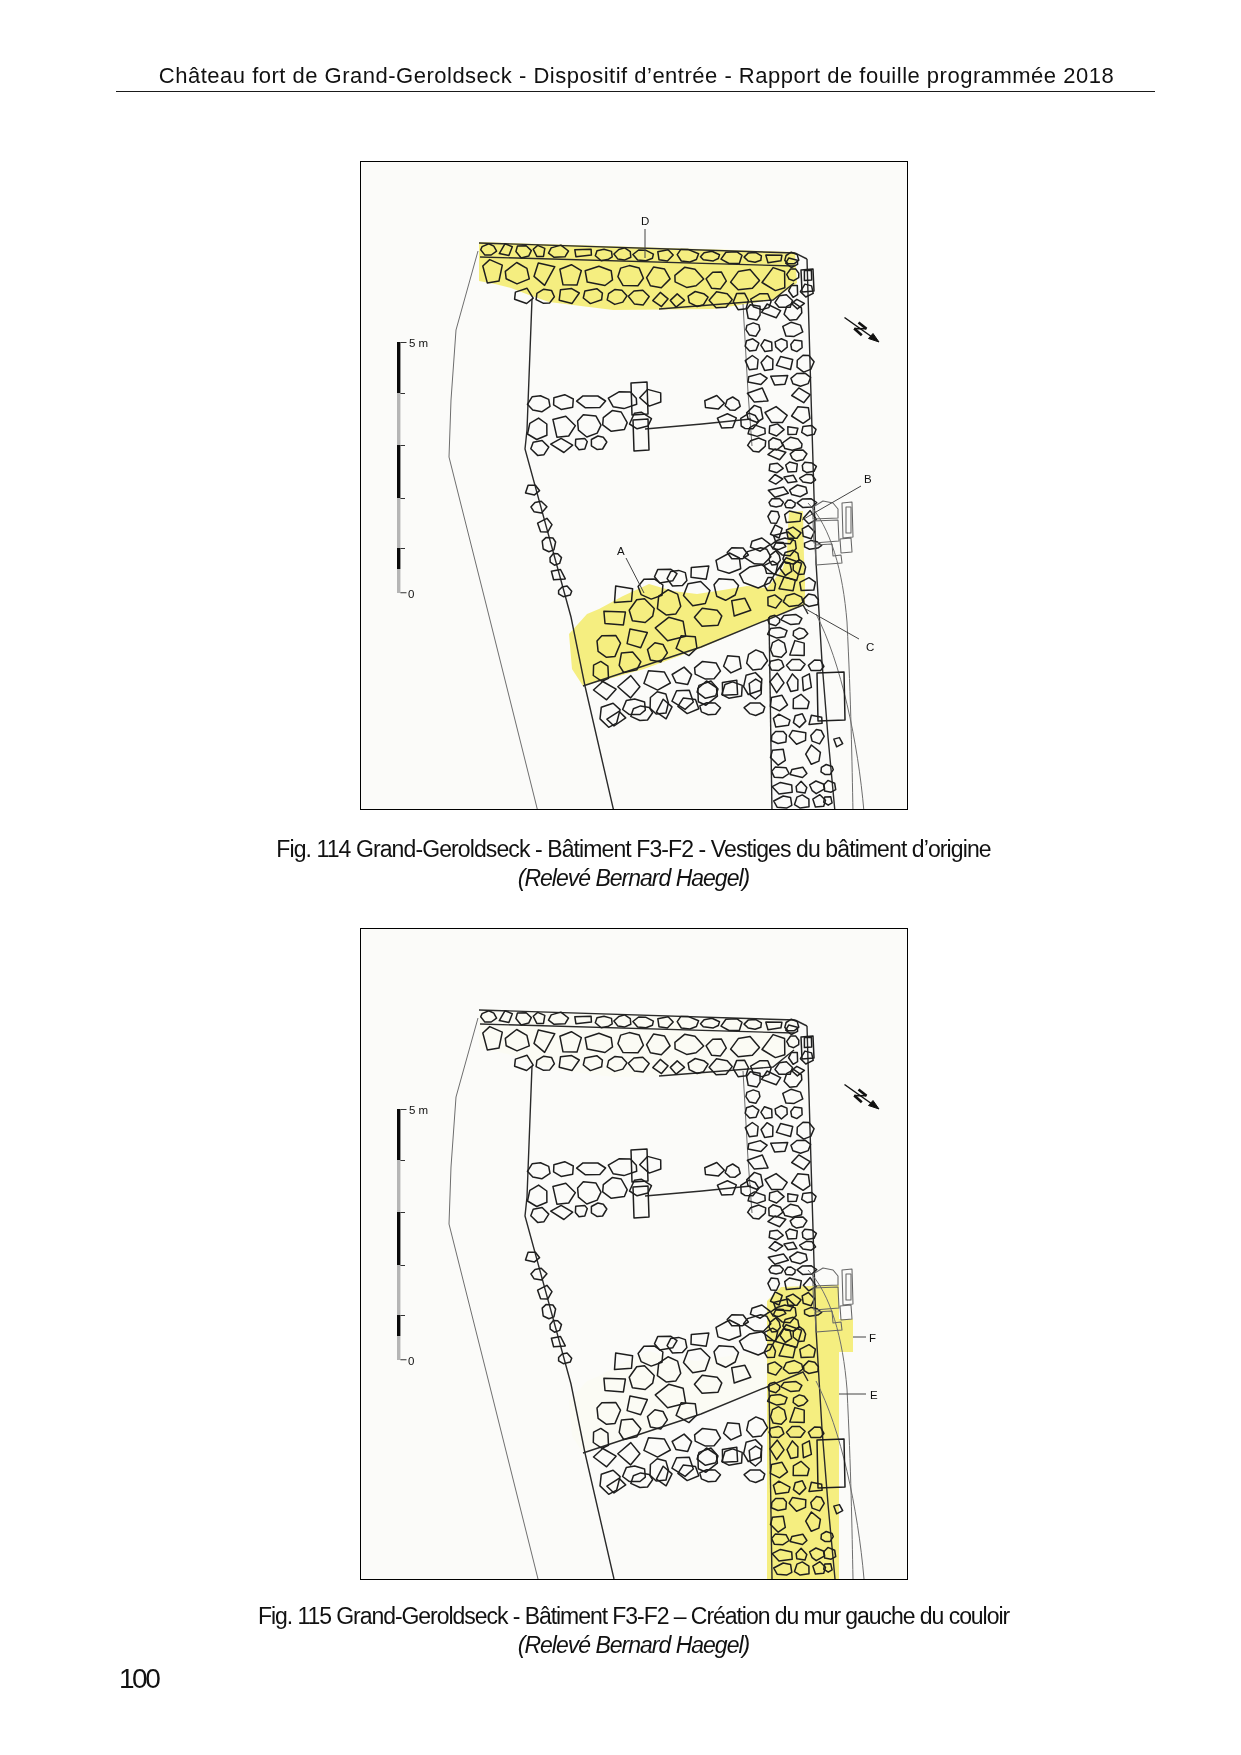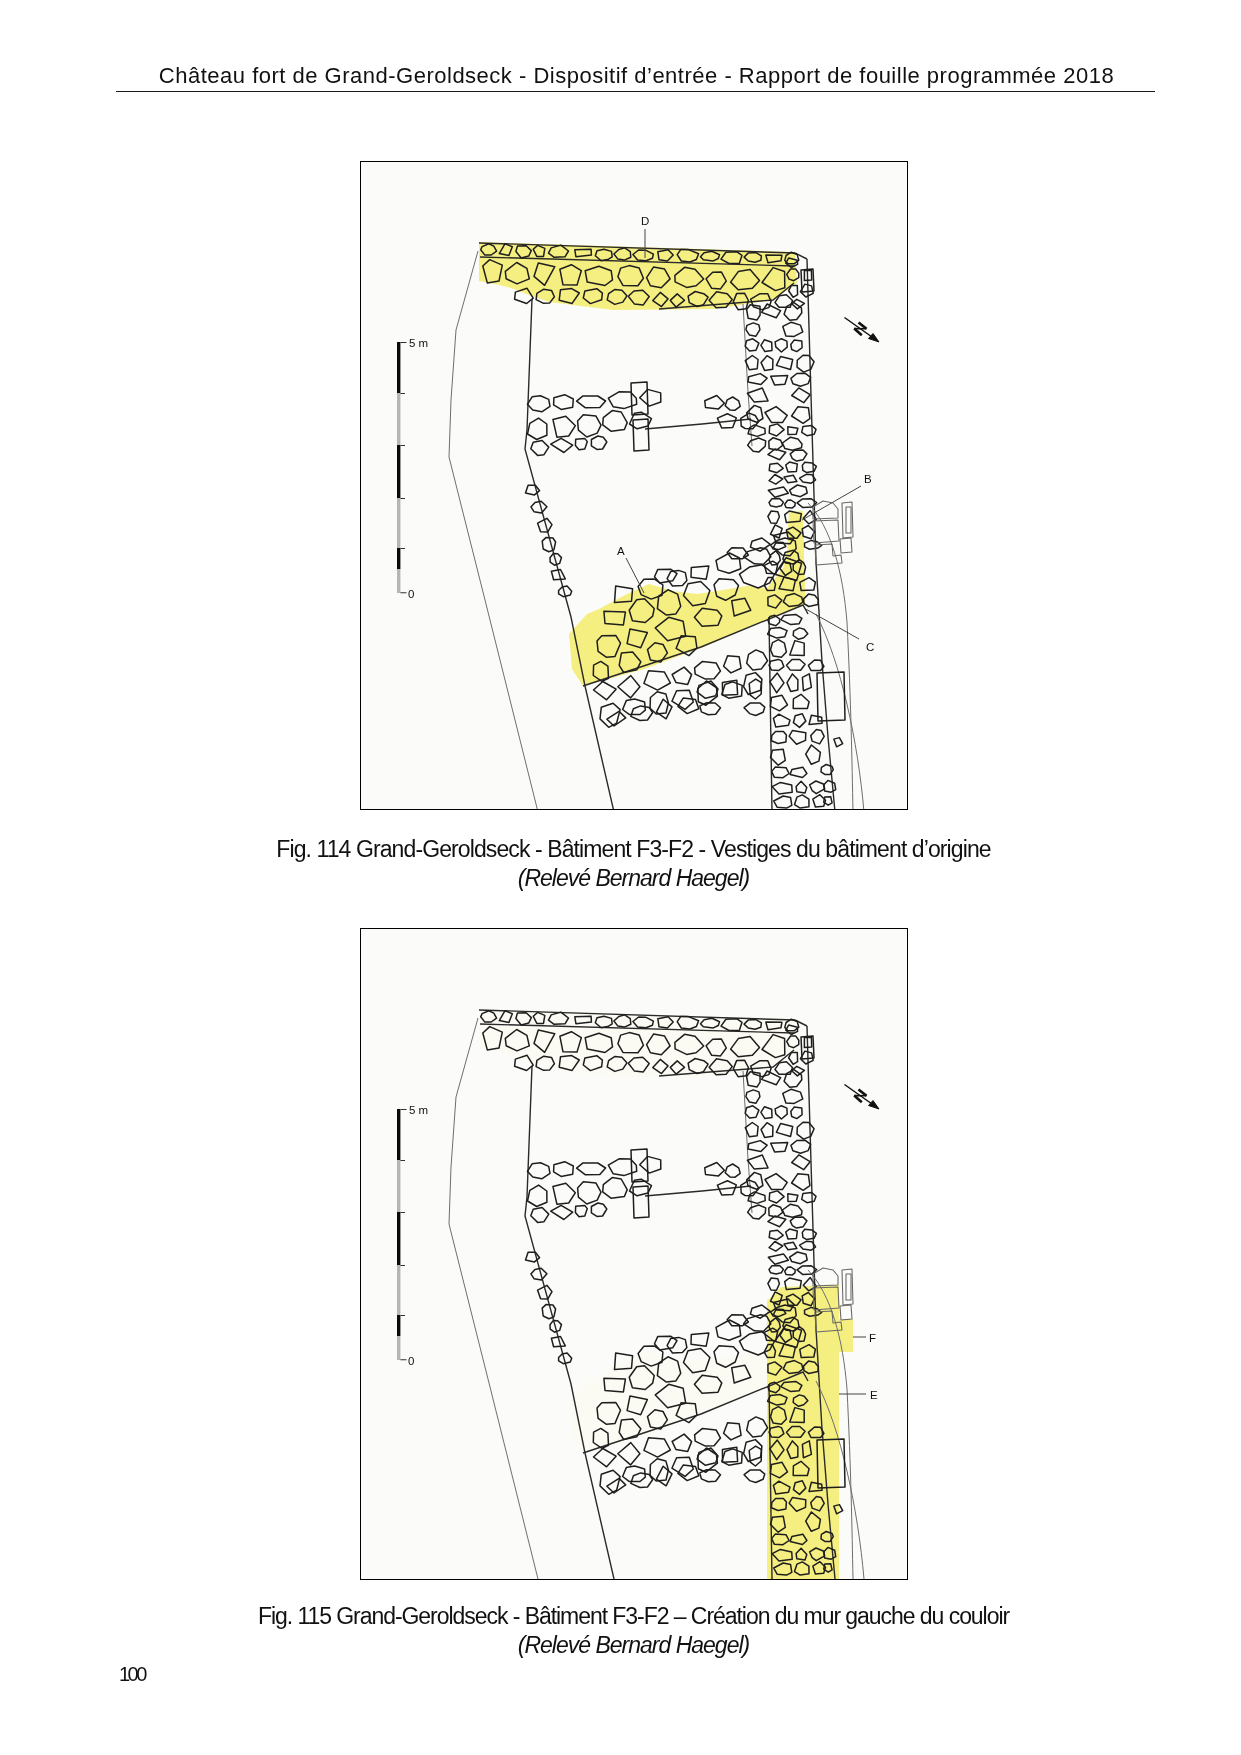--- a/index.html
+++ b/index.html
@@ -759,12 +759,12 @@
 
 <text x="509" y="470" class="lbl">E</text>
 <path d="M478,465 L505,465" class="ld"></path>
 
 </svg>
 </div>
 
 <div class="cap" style="top:1603px;letter-spacing:-1.05px;">Fig. 115 Grand-Geroldseck - Bâtiment F3-F2 – Création du mur gauche du couloir</div>
 <div class="cap" style="top:1631.5px;letter-spacing:-1px;font-style:italic;">(Relevé Bernard Haegel)</div>
 
-<div class="abs" style="left:119px;top:1663px;font-size:20px;letter-spacing:-2.5px;color:#111;">100</div>
+<div class="abs" style="left:119px;top:1663px;font-size:28px;letter-spacing:-2.5px;color:#111;">100</div>
 </body></html>

